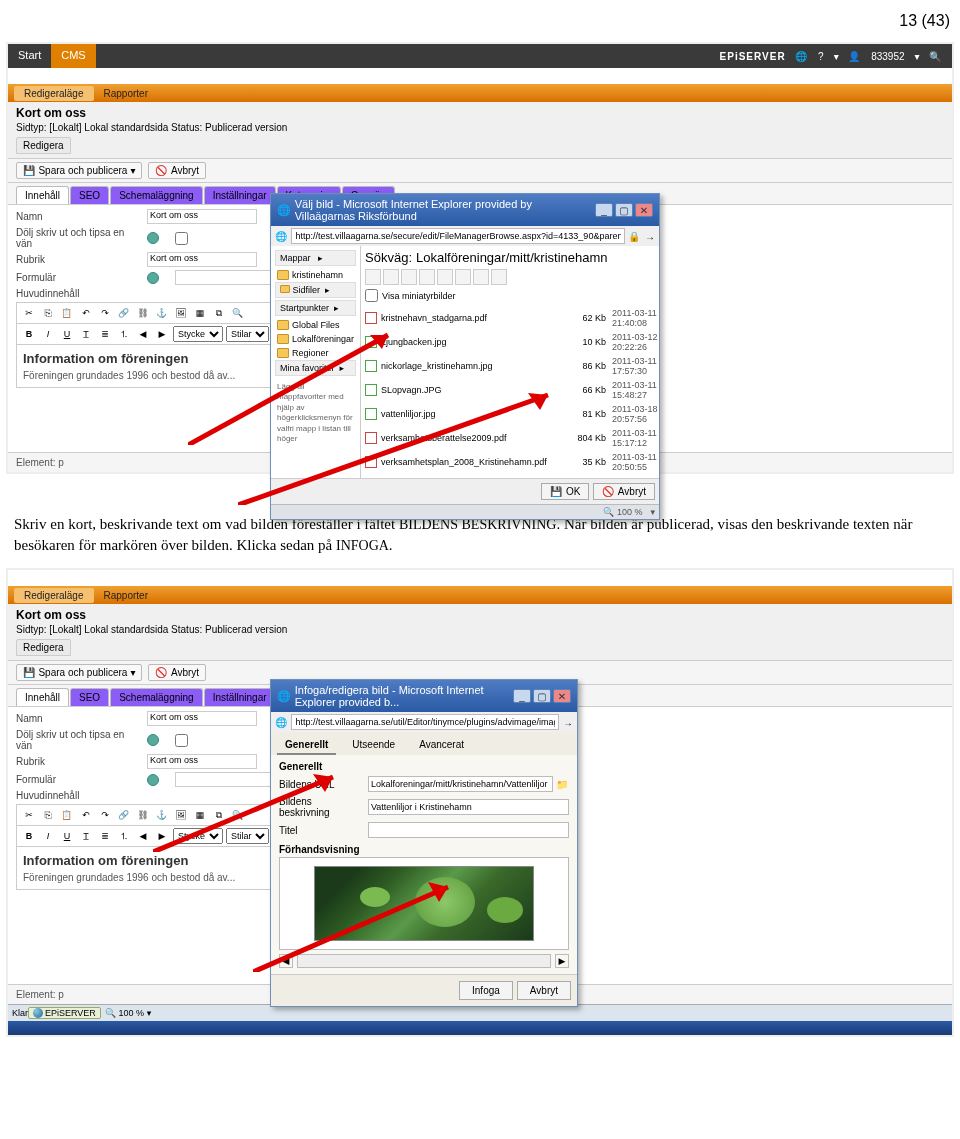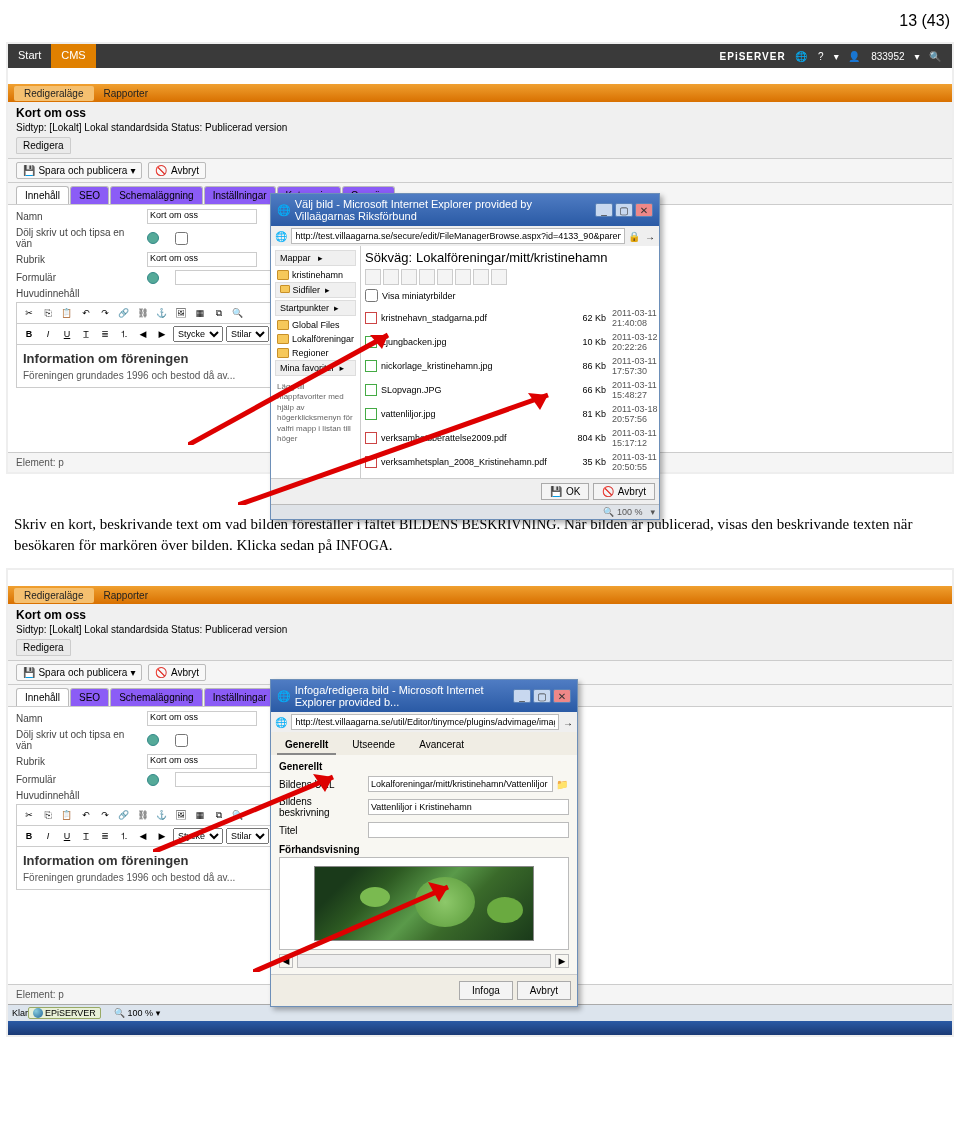--- a/index.html
+++ b/index.html
@@ -519,16 +519,16 @@
 
   <div style="height:90px"></div>
   <div class="element-p">Element: p</div>
 
   <div class="bottom-status">
     <span>Klar</span>
     <span class="internet-badge">
         <span class="globe"></span>
         <span>EPiSERVER</span>
       </span>
-    <span style="margin-left:13px">🔍 <span>100 %</span> ▾</span>
+    <span style="margin-left:4px">🔍 <span>100 %</span> ▾</span>
   </div>
   <div class="taskbar"></div>
 </div>
 
 </body></html>

